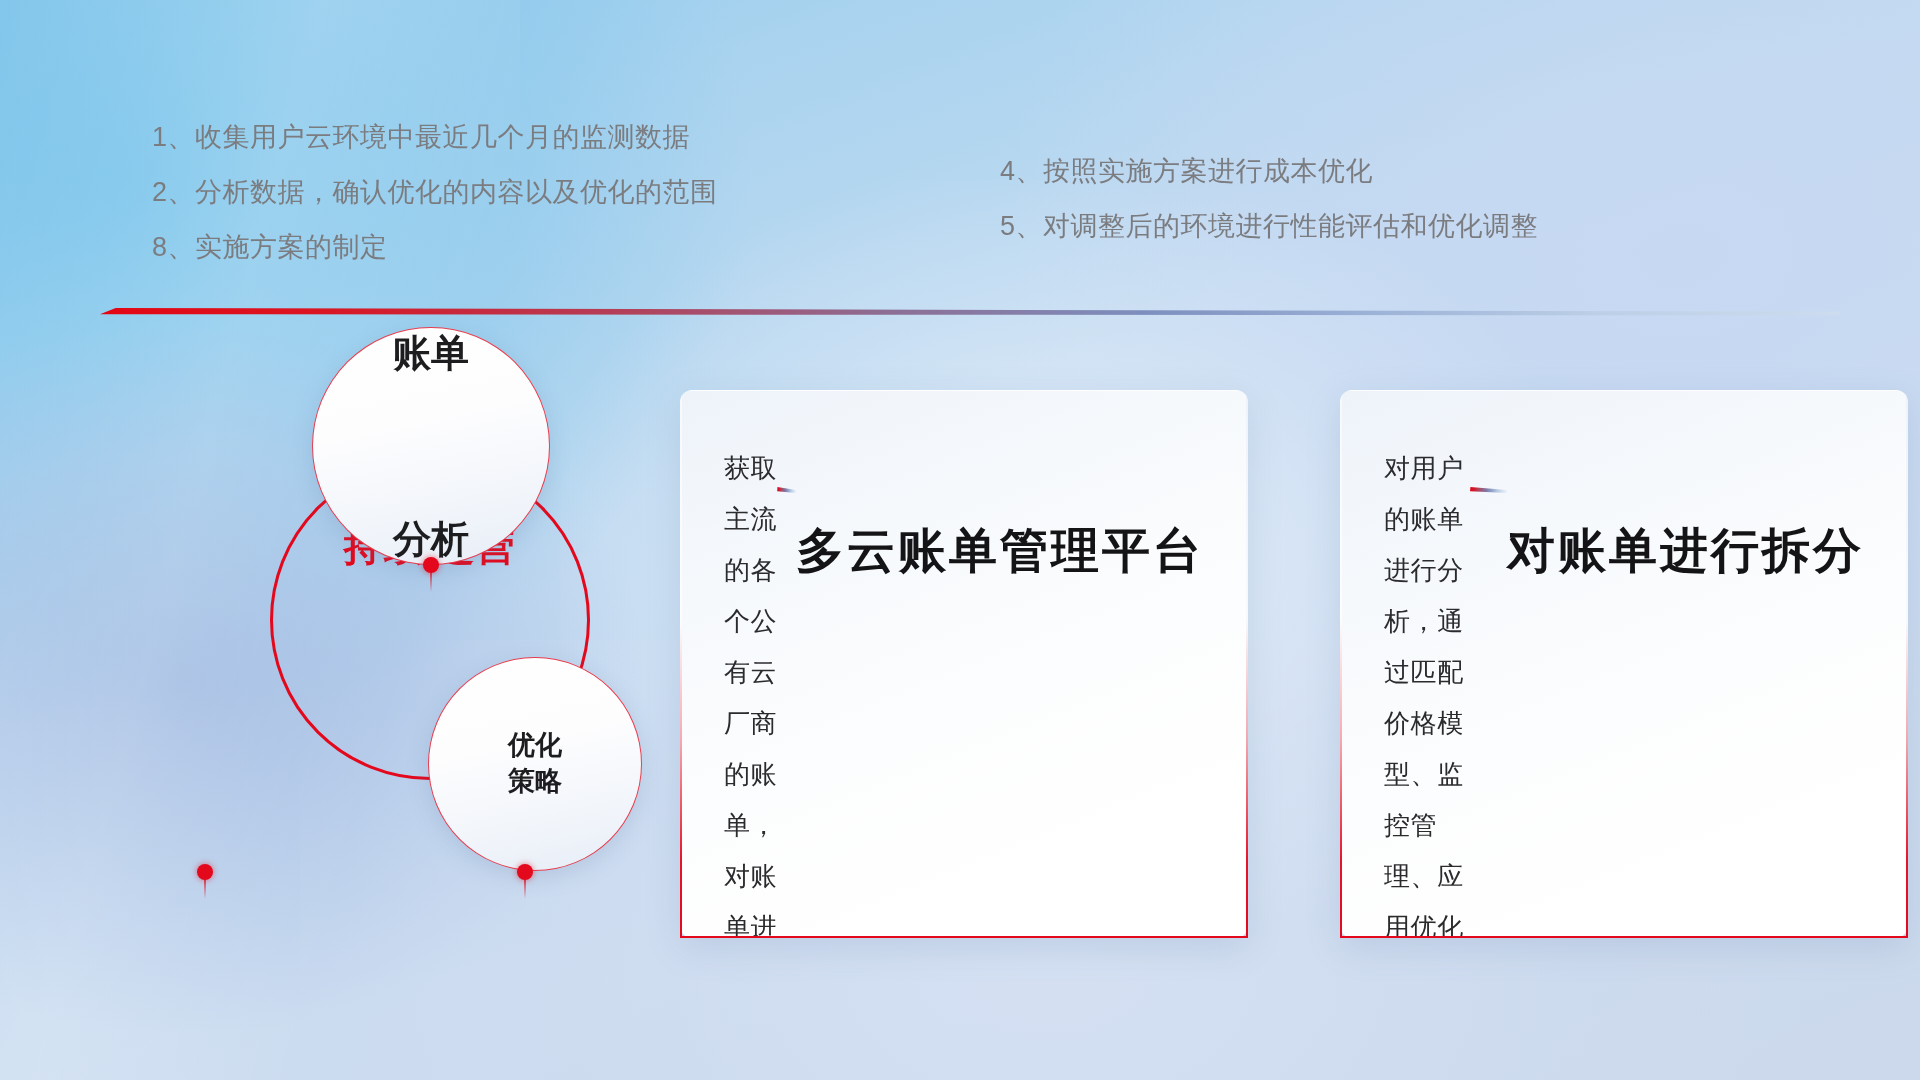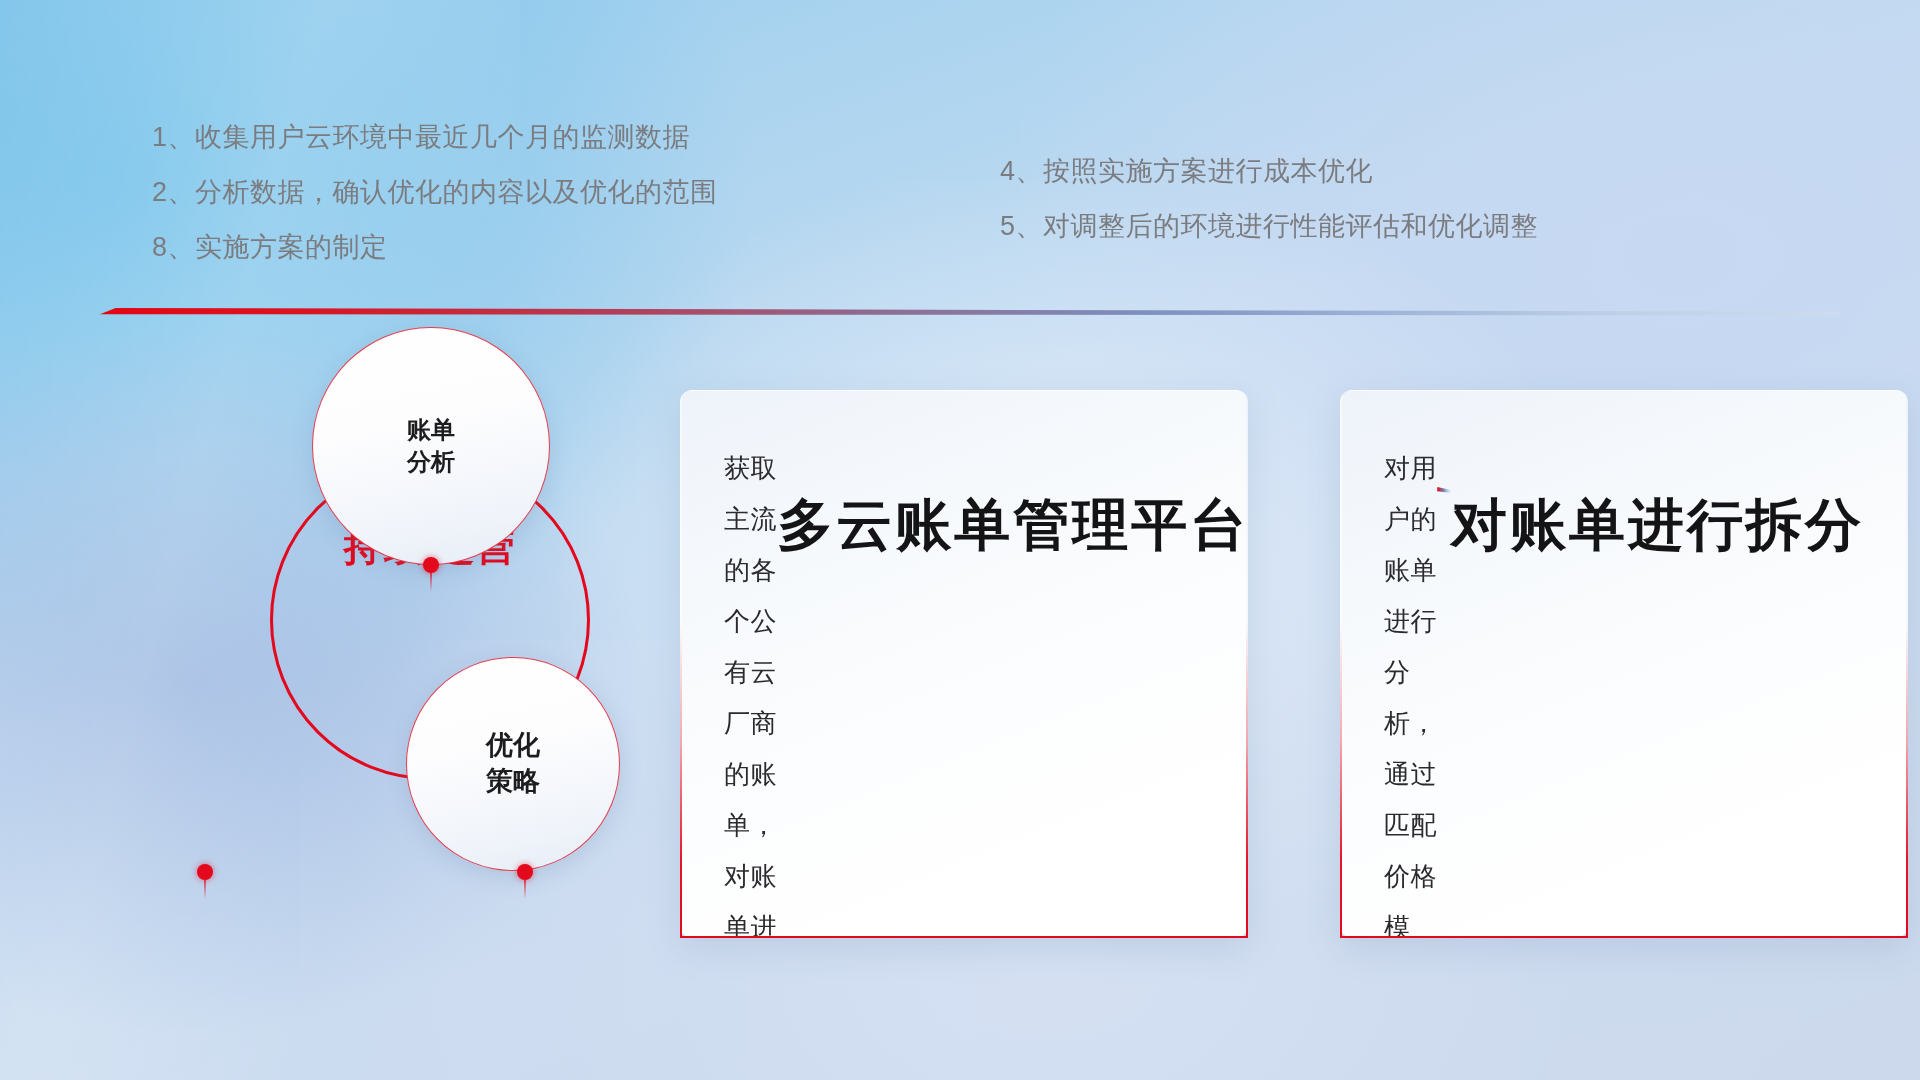--- a/index.html
+++ b/index.html
@@ -76,23 +76,23 @@
   .node {
     position:absolute; border-radius:50%;
     border:1.6px solid rgba(227,8,28,.78);
     background:linear-gradient(168deg,#ffffff 0%, #fdfdfe 40%, #f0f4fa 78%, #e6edf7 100%);
     box-shadow:0 6px 22px rgba(90,120,160,.20);
     display:flex; flex-direction:column;
     align-items:center; justify-content:center;
     color:#1d1d1f; font-weight:700;
   }
   .node span { display:block; line-height:1.32; }
-  .node-top    { left:232px; top:-18px;  width:238px; height:238px; font-size:24px; }
+  .node-top    { left:232px; top:-18px;  width:238px; height:238px; font-size:38px;justify-content:space-between; }
   .node-left   { left:18px;  top:312px;  width:214px; height:214px; font-size:27px; }
-  .node-right  { left:326px; top:312px;  width:214px; height:214px; font-size:27px; }
+  .node-right  { left:348px; top:312px;  width:214px; height:214px; font-size:27px; }
 
   .dot {
     position:absolute; width:16px; height:16px; border-radius:50%;
     background:#e4081c; box-shadow:0 0 6px rgba(228,8,28,.55);
   }
   .dot::after {
     content:""; position:absolute; left:50%; top:13px;
     transform:translateX(-50%);
     width:2px; height:22px;
     background:linear-gradient(180deg,rgba(228,8,28,.85),rgba(228,8,28,0));
@@ -133,22 +133,22 @@
     color:#2b2b2e; letter-spacing:.6px;
     font-weight:400;
     min-height:236px;
   }
   .card-rule {
     margin-top:44px; height:9px; width:100%;
     background:linear-gradient(90deg,#e30613 0%, #d2172a 10%, #a84e67 26%, #8172a0 42%, #8a9cc6 56%, #b3c6e0 72%, #d6e2ef 88%, #eef3f9 100%);
     clip-path:polygon(0 48%, 1.1% 0, 100% 34%, 100% 66%);
   }
   .card-title {
-    margin-top:45px;
-    font-size:56px; font-weight:800;
+    margin-top:76px;
+    font-size:48px; font-weight:800;
     color:#141416; letter-spacing:3px;
     white-space:nowrap;
   }
 </style>
 </head>
 <body>
 
 <div id="bg">
   <div class="bg-base"></div>
   <div class="bg-glow-tl"></div>

